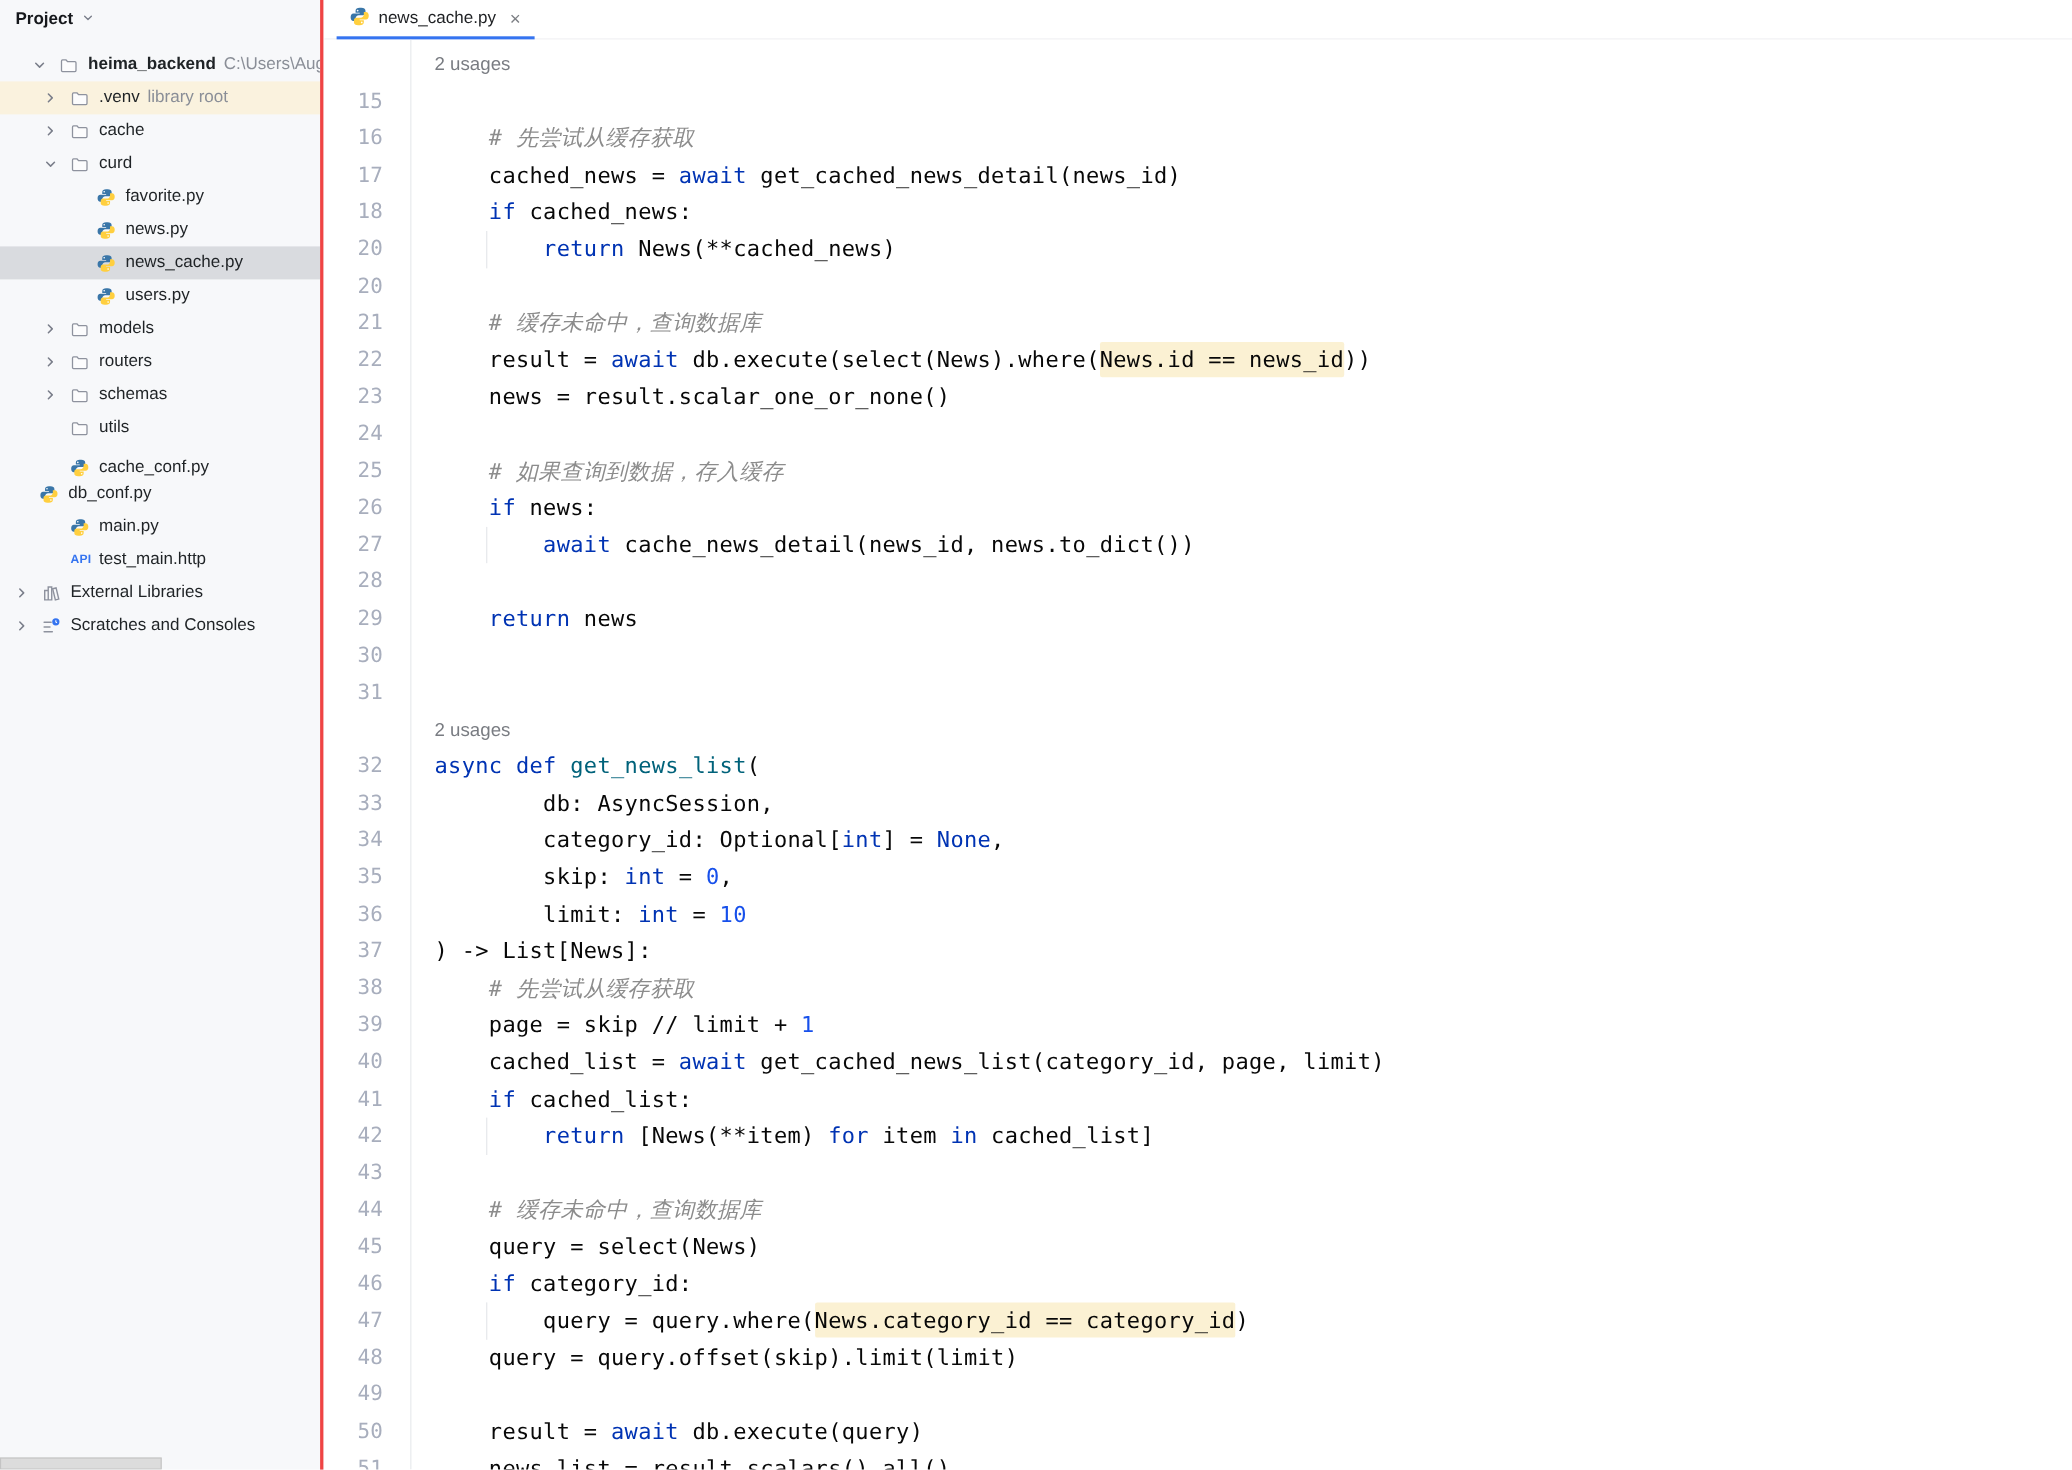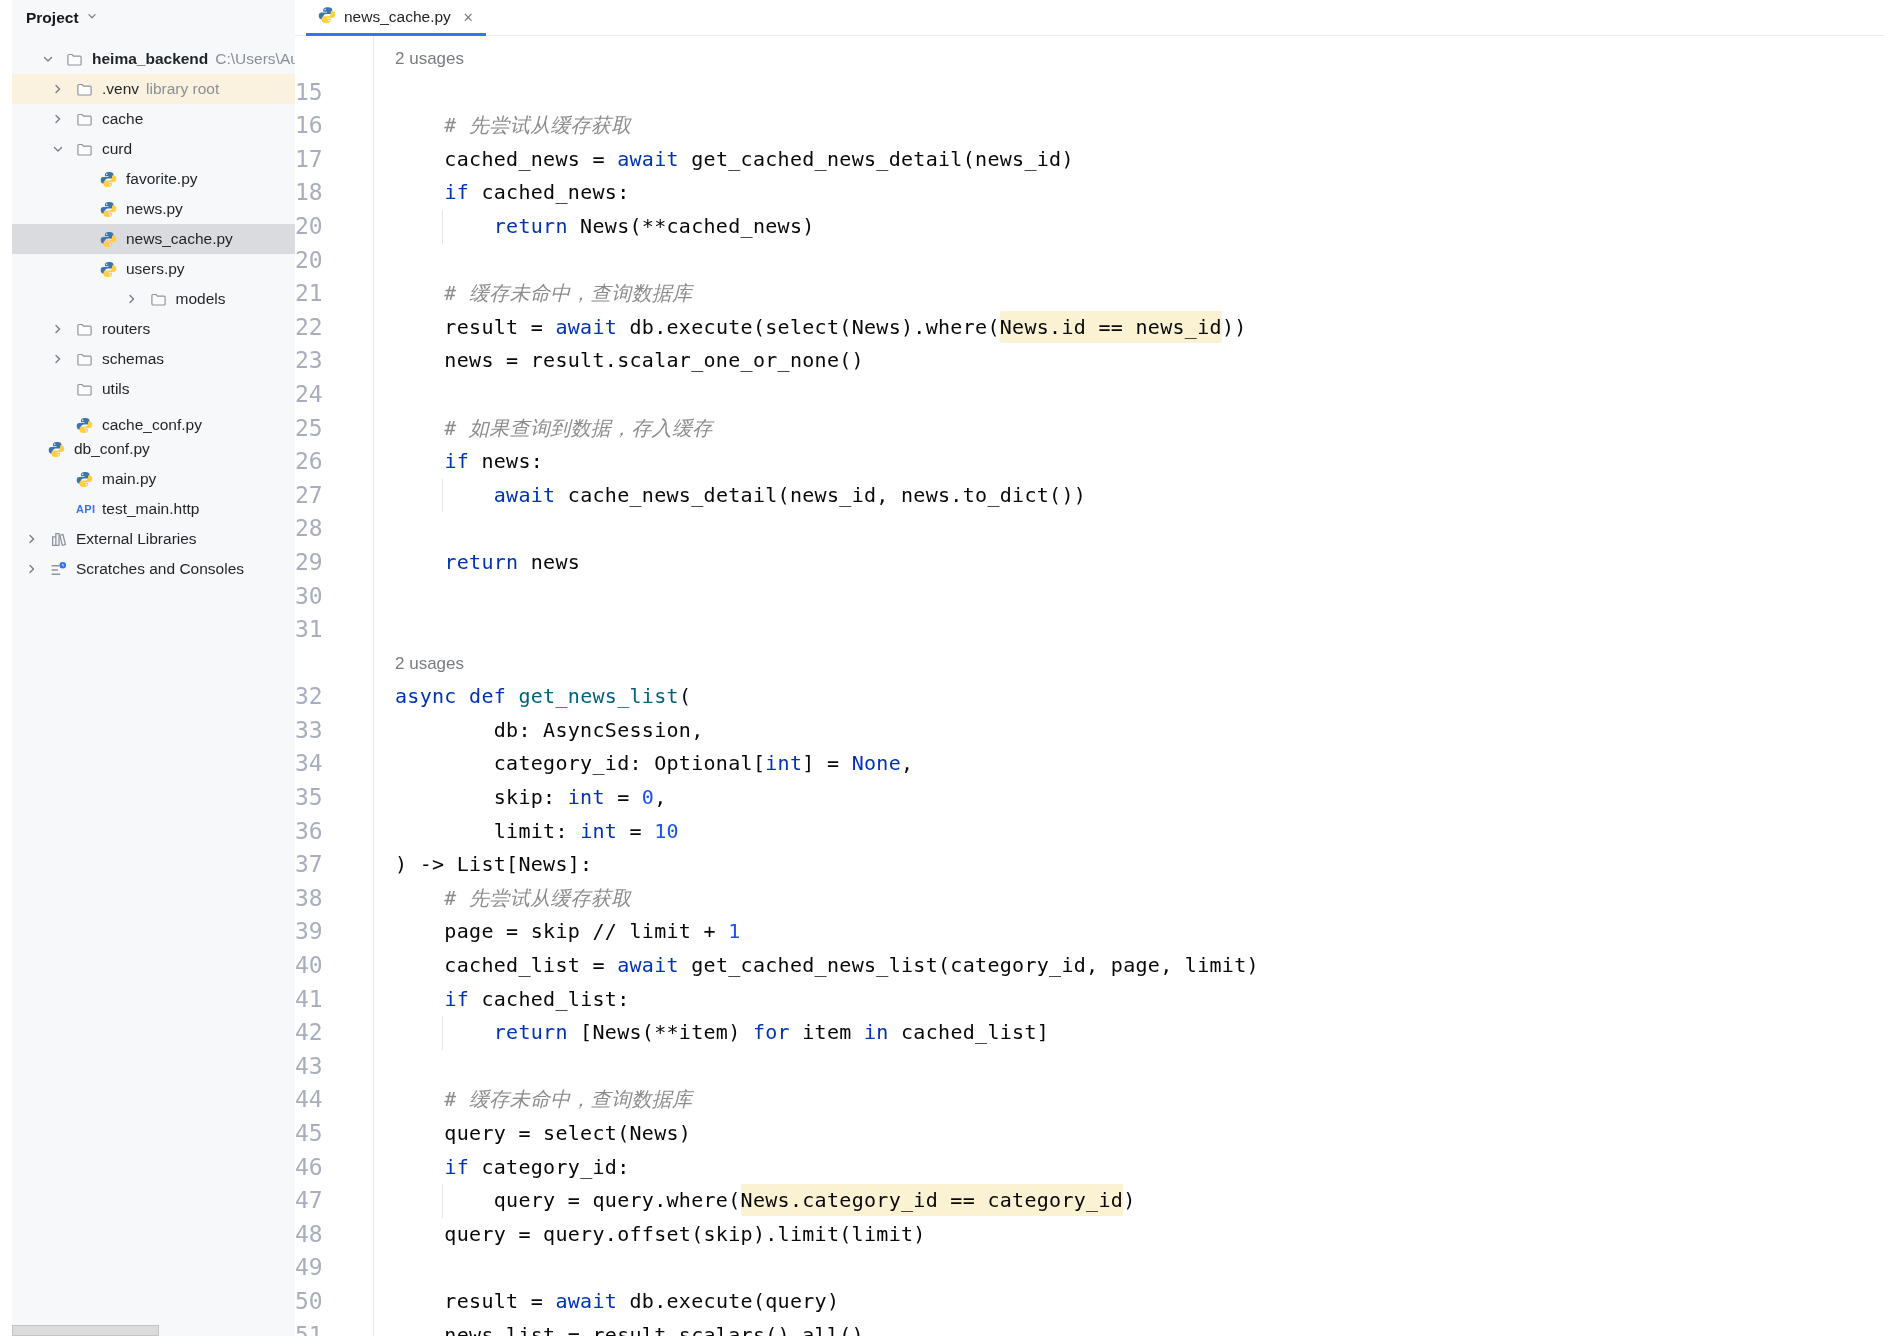--- a/index.html
+++ b/index.html
@@ -1,21 +1,21 @@
 <!DOCTYPE html>
 <html><head>
 <meta charset="utf-8">
 <style>
   * { margin:0; padding:0; box-sizing:border-box; }
   html,body { width:1884px; height:1336px; overflow:hidden; background:#fff;
               font-family:"Liberation Sans", sans-serif; }
 
   
-  .sidebar { position:absolute; left:12px; top:0; width:294px; height:1336px;
-             background:#F7F8FA; border-right:7px solid #ef4444; overflow:hidden; }
+  .sidebar { position:absolute; left:0; top:0; width:294px; height:1336px;
+             background:#F7F8FA; border-right:3px solid #ef4444; overflow:hidden; }
   .panel-header { height:32px; display:flex; align-items:center; padding-left:14px;
                   gap:6px; margin-top:2px; }
   .panel-title { font-size:15.5px; font-weight:bold; color:#16181C; }
   .tree { margin-top:10px; }
   .trow { height:30px; display:flex; align-items:center; white-space:nowrap;
           overflow:hidden; cursor:default; }
   .trow.sel   { background:#D9DBDF; }
   .trow.cream { background:#FAF2DE; }
   .chev { width:26px; height:16px; display:inline-flex; align-items:center;
           justify-content:flex-start; flex:0 0 26px; }
@@ -36,22 +36,22 @@
   .tab-label { font-size:15.5px; color:#1E2023; }
   .tab-close { font-size:13px; color:#7C7F84; margin-left:4px; cursor:pointer; }
   .tab-underline { position:absolute; left:0; right:0; bottom:-1px; height:3px;
                    background:#3574F0; }
 
   .editor { position:absolute; left:295px; top:36px; right:0; bottom:0; background:#fff;
             padding-top:6px; overflow:hidden; }
   .gutter-border { position:absolute; left:78px; top:0; bottom:0; width:1px;
                    background:#E6E8EC; }
   .crow { position:relative; height:33.6px; display:flex; align-items:center; }
-  .lnum { display:inline-block; width:53px; flex:0 0 53px; 
-          font-family:"DejaVu Sans Mono","Liberation Mono",monospace; font-size:23px;
+  .lnum { display:inline-block; width:53px; flex:0 0 53px; text-align:right;
+          font-family:"DejaVu Sans Mono","Liberation Mono",monospace; font-size:19px;
           line-height:33.6px; color:#A8AEBD; }
   .ctext { white-space:pre; padding-left:47px;
            font-family:"DejaVu Sans Mono","Liberation Mono",monospace; font-size:20px;
            line-height:33.6px; letter-spacing:0.3px; color:#080808; }
   .ctext.inlay { font-family:"Liberation Sans",sans-serif; font-size:17px;
                  color:#797C82; letter-spacing:0; }
   .c-kw  { color:#0033B3; }
   .c-fn  { color:#00627A; }
   .c-num { color:#1750EB; }
   .c-cmt { color:#8C8C8C; font-style:italic; }
@@ -163,21 +163,21 @@
         <span class="ticon">
           <svg width="17" height="17" viewBox="0 0 48 48">
             <path fill="#3A76A8" d="M24 3c-6 0-10 2.5-10 7v5h10v2H9c-4.5 0-7 3.5-7 9s2.5 9 7 9h5v-6c0-4.5 3.5-8 8-8h10c3.5 0 6-2.5 6-6v-5c0-4.5-4-7-10-7h-4z"></path>
             <circle cx="19" cy="9.5" r="2.1" fill="#fff"></circle>
             <path fill="#FFCF3F" d="M24 45c6 0 10-2.5 10-7v-5H24v-2h15c4.5 0 7-3.5 7-9s-2.5-9-7-9h-5v6c0 4.5-3.5 8-8 8H16c-3.5 0-6 2.5-6 6v5c0 4.5 4 7 10 7h4z"></path>
             <circle cx="29" cy="38.5" r="2.1" fill="#fff"></circle>
           </svg>
         </span>
         <span class="tlabel">users.py</span>
       </div>
-      <div class="trow" style="padding-left: 38px; justify-content: center;">
+      <div class="trow" style="padding-left: 38px;">
         <span class="chev">
           <svg width="16" height="16" viewBox="0 0 16 16" fill="none" stroke="#7A7E8A" stroke-width="1.4" stroke-linecap="round" stroke-linejoin="round">
             <path d="M6 4.5 9.5 8 6 11.5"></path>
           </svg>
         </span>
         <span class="ticon">
           <svg width="17" height="17" viewBox="0 0 16 16">
             <path d="M1.8 4.2c0-.5.4-.9.9-.9h3l1.3 1.5h6.3c.5 0 .9.4.9.9v6.6c0 .5-.4.9-.9.9H2.7c-.5 0-.9-.4-.9-.9V4.2z" fill="#FCFCFD" stroke="#8E929E" stroke-width="1.1"></path>
           </svg>
         </span>

